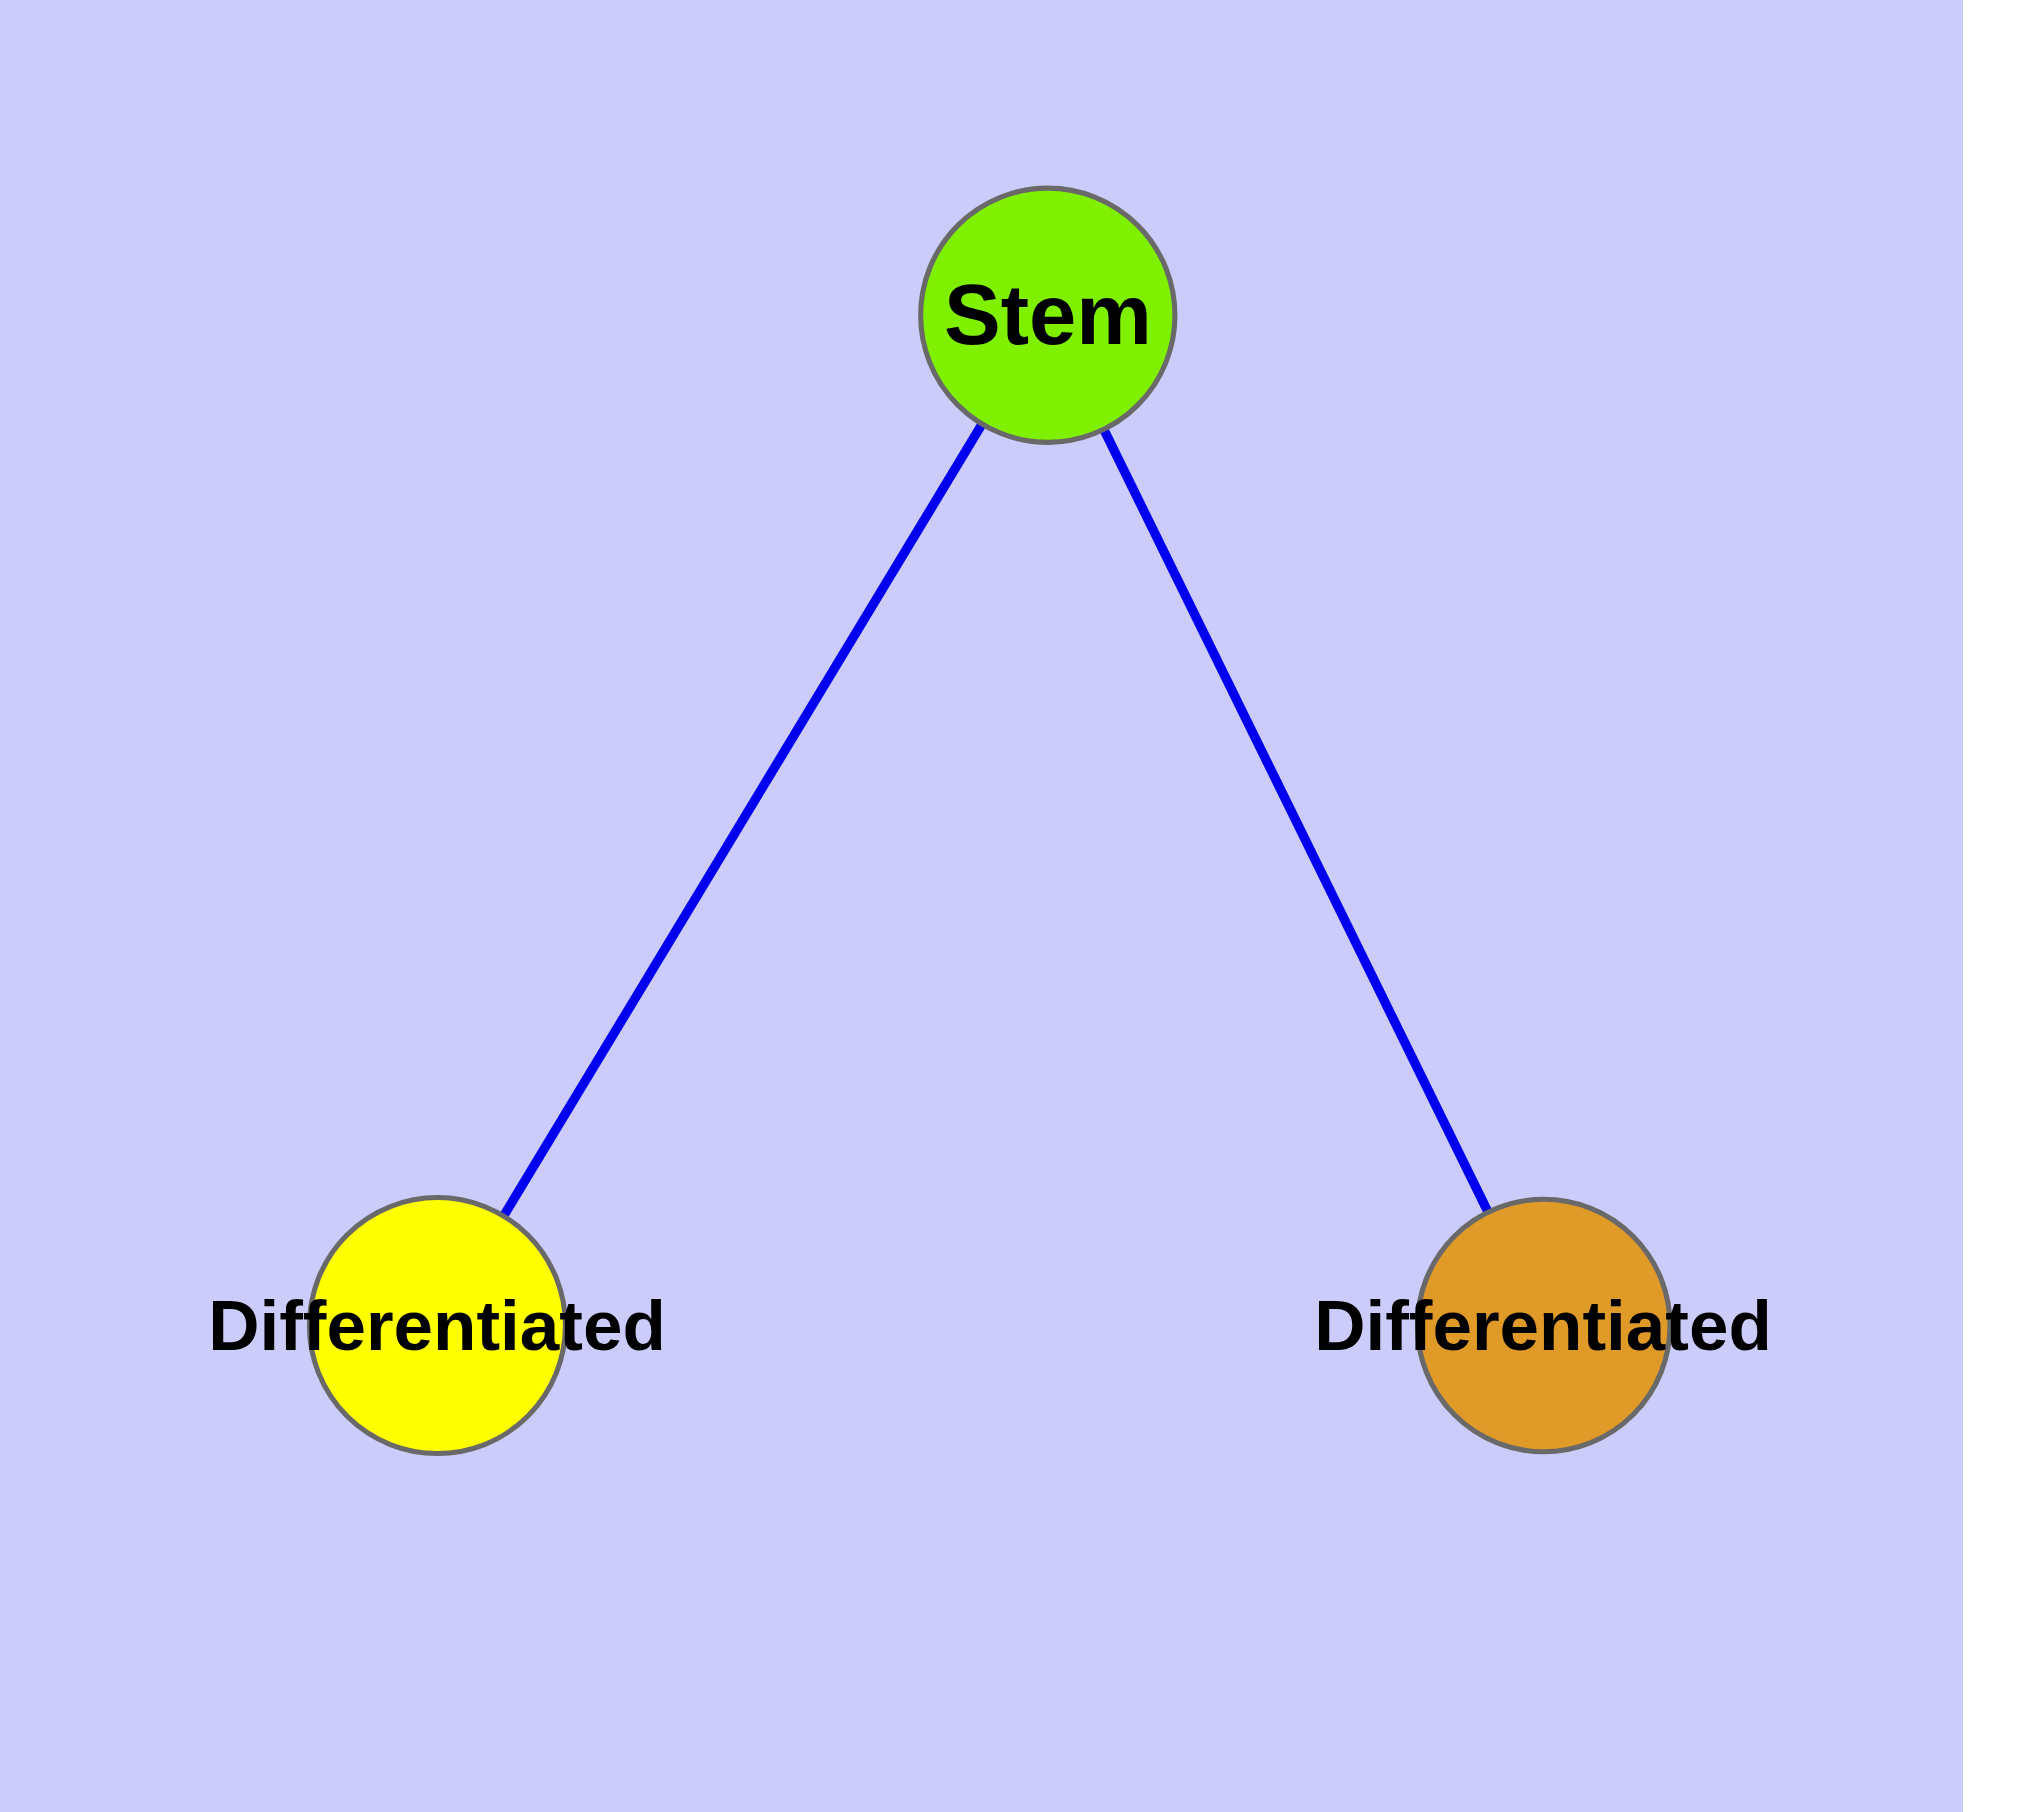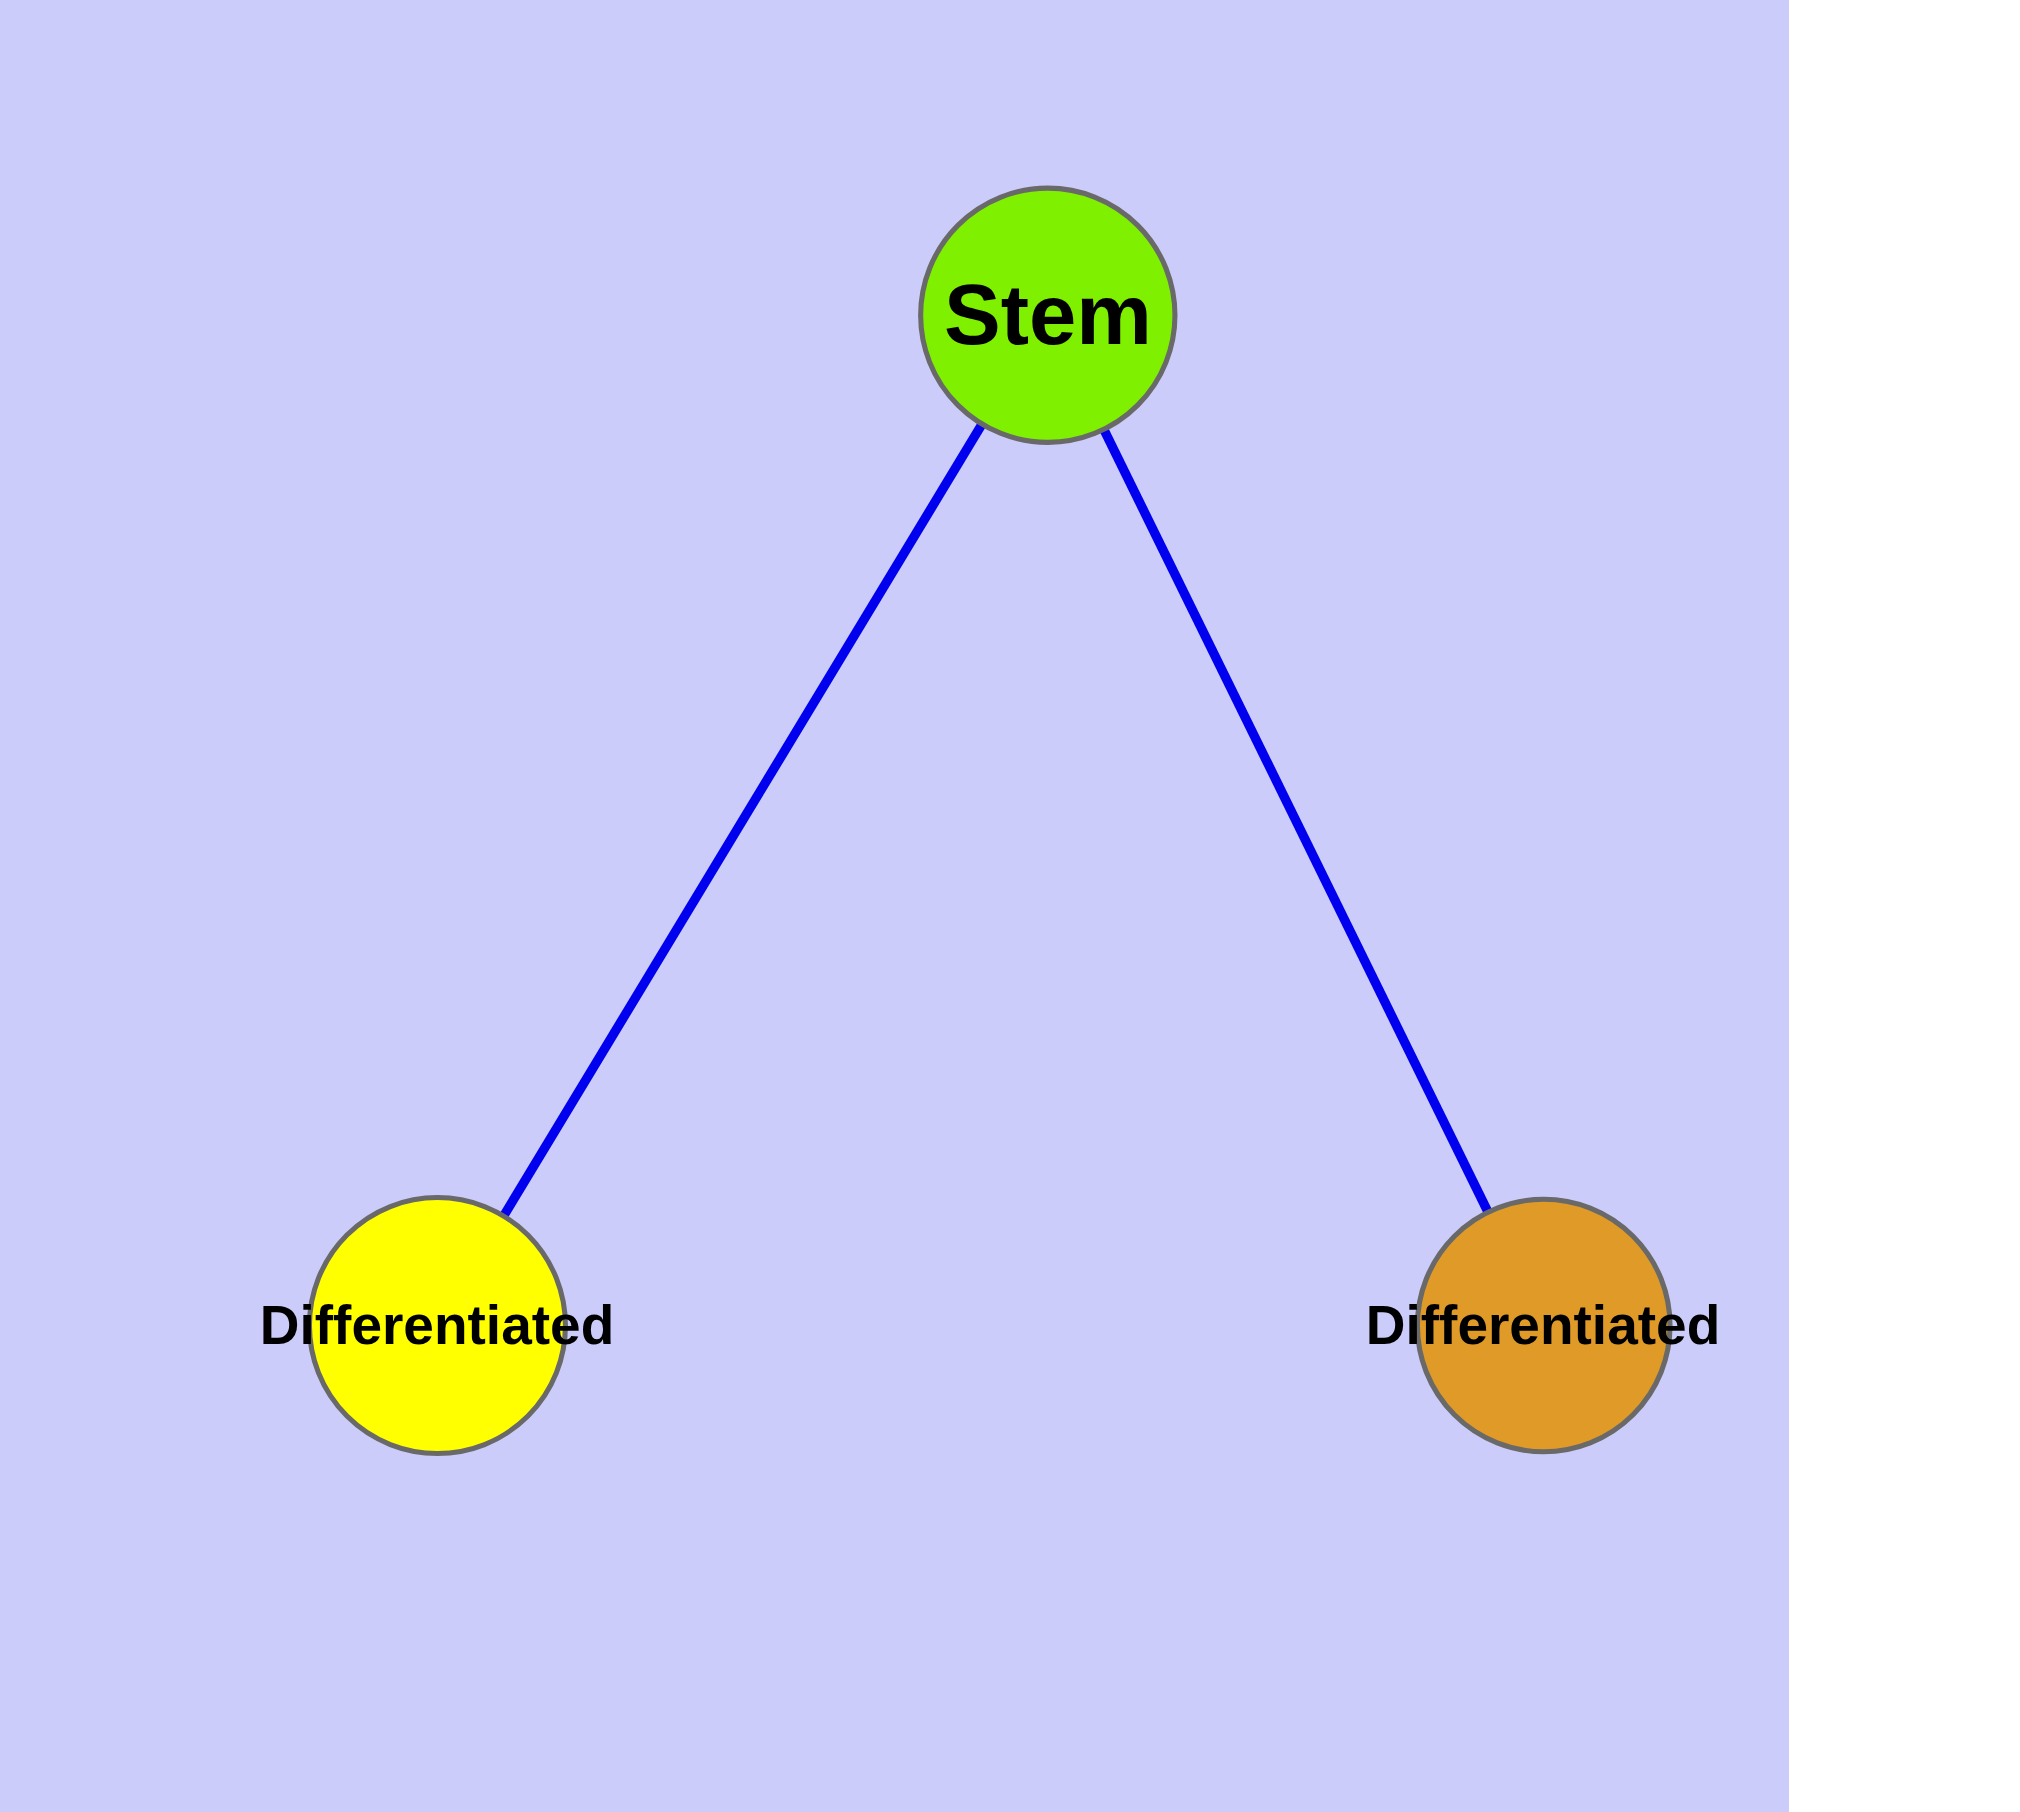--- a/index.html
+++ b/index.html
@@ -30,30 +30,30 @@
     color: #000000;
     white-space: nowrap;
     line-height: 1.12;
     pointer-events: none;
     transform: translate(-50%, -50%);
   }
   .node-label.single {
     font-size: 85px;
   }
   .node-label.double {
-    font-size: 55px;
+    font-size: 71px;
   }
   .node-label .line {
     display: block;
   }
 </style>
 </head>
 <body>
 
-<div id="canvas" style="width: 1789px; height: 1812px; background: rgb(204, 204, 250);">
+<div id="canvas" style="width: 1963px; height: 1812px; background: rgb(204, 204, 250);">
 
   <svg id="graph-svg" viewBox="0 0 2384 2138" preserveAspectRatio="none">
     <g id="edge-layer">
         <line x1="1236" y1="372" x2="516" y2="1564" stroke="#0000ee" stroke-width="11" stroke-linecap="butt"></line>
         <line x1="1236" y1="372" x2="1821" y2="1564" stroke="#0000ee" stroke-width="11" stroke-linecap="butt"></line>
       </g>
     <g id="node-layer">
         <circle cx="1236" cy="372" r="150" fill="#7ff000" stroke="#696969" stroke-width="6"></circle>
         <circle cx="516" cy="1564" r="151" fill="#ffff00" stroke="#696969" stroke-width="6"></circle>
         <circle cx="1821" cy="1564" r="149" fill="#e09a28" stroke="#696969" stroke-width="6"></circle>

